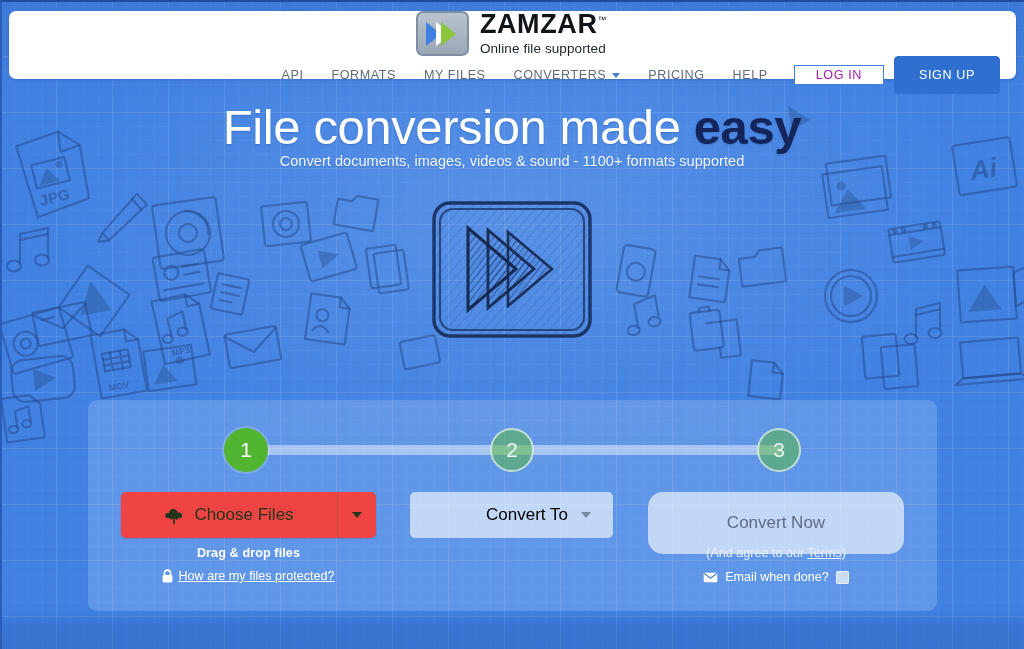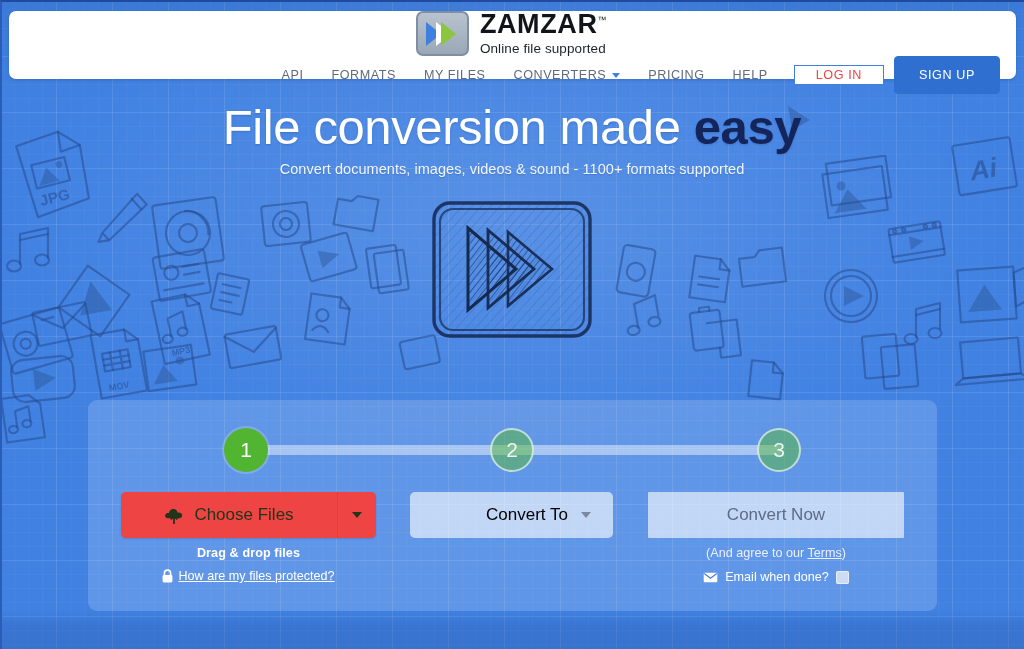--- a/index.html
+++ b/index.html
@@ -106,21 +106,21 @@
   }
   .caret-sm {
     width: 0; height: 0;
     border-left: 4px solid transparent;
     border-right: 4px solid transparent;
     border-top: 5px solid #3f7fe0;
     display: inline-block;
   }
   #btn-login {
     font-size: 12.6px; letter-spacing: .6px;
-    color: #ef4444; background: #fff;
+    color: #a21caf; background: #fff;
     border: 1px solid #3f7fe0; border-radius: 0;
     padding: 2px 21px; margin-left: 12px; white-space: nowrap;
     font-family: "Liberation Sans", sans-serif; cursor: pointer;
   }
   #btn-signup {
     font-size: 12.6px; letter-spacing: .6px;
     color: #ffffff; background: #2f6fd0;
     border: 1px solid #2f6fd0; border-radius: 4px;
     padding: 11px 24px; margin-left: 10px; white-space: nowrap;
     font-family: "Liberation Sans", sans-serif; cursor: pointer; font-weight: normal;
@@ -128,21 +128,21 @@
 
   
   #hero { position: absolute; left: 0; right: 0; top: 102px; text-align: center; }
   #hero-title {
     font-size: 49px; font-weight: normal; color: #ffffff;
     letter-spacing: -0.4px; line-height: 1.05;
     text-shadow: 0 1px 2px rgba(20,50,110,.25);
   }
   #hero-title b { color: #14255c; font-weight: bold; }
   #hero-sub {
-    margin-top: 8px;
+    margin-top: 0;
     font-size: 14.5px; color: #f2f6ff; letter-spacing: .05px;
     text-shadow: 0 1px 1px rgba(20,50,110,.22);
   }
 
   
   #hero-art { position: absolute; left: 424px; top: 196px; width: 176px; height: 146px; }
 
   
   #panel {
     position: absolute;
@@ -217,23 +217,23 @@
   #convert-to-caret {
     position: absolute; right: 22px; top: 50%; transform: translateY(-50%);
     width: 0; height: 0;
     border-left: 5px solid transparent;
     border-right: 5px solid transparent;
     border-top: 6px solid #7b88a0;
   }
 
   #convert-now {
     position: absolute; left: 560px; top: 0;
-    width: 256px; height: 46px;
+    width: 256px; height: 62px;
     background: rgba(255,255,255,0.62);
-    border-radius: 1px;
+    border-radius: 15px;
     display: flex; align-items: center; justify-content: center;
     font-size: 17px; color: #5d6c86;
     cursor: pointer;
   }
 
   
   #helper-left {
     position: absolute; left: 33px; top: 146px; width: 255px;
     text-align: center;
   }

